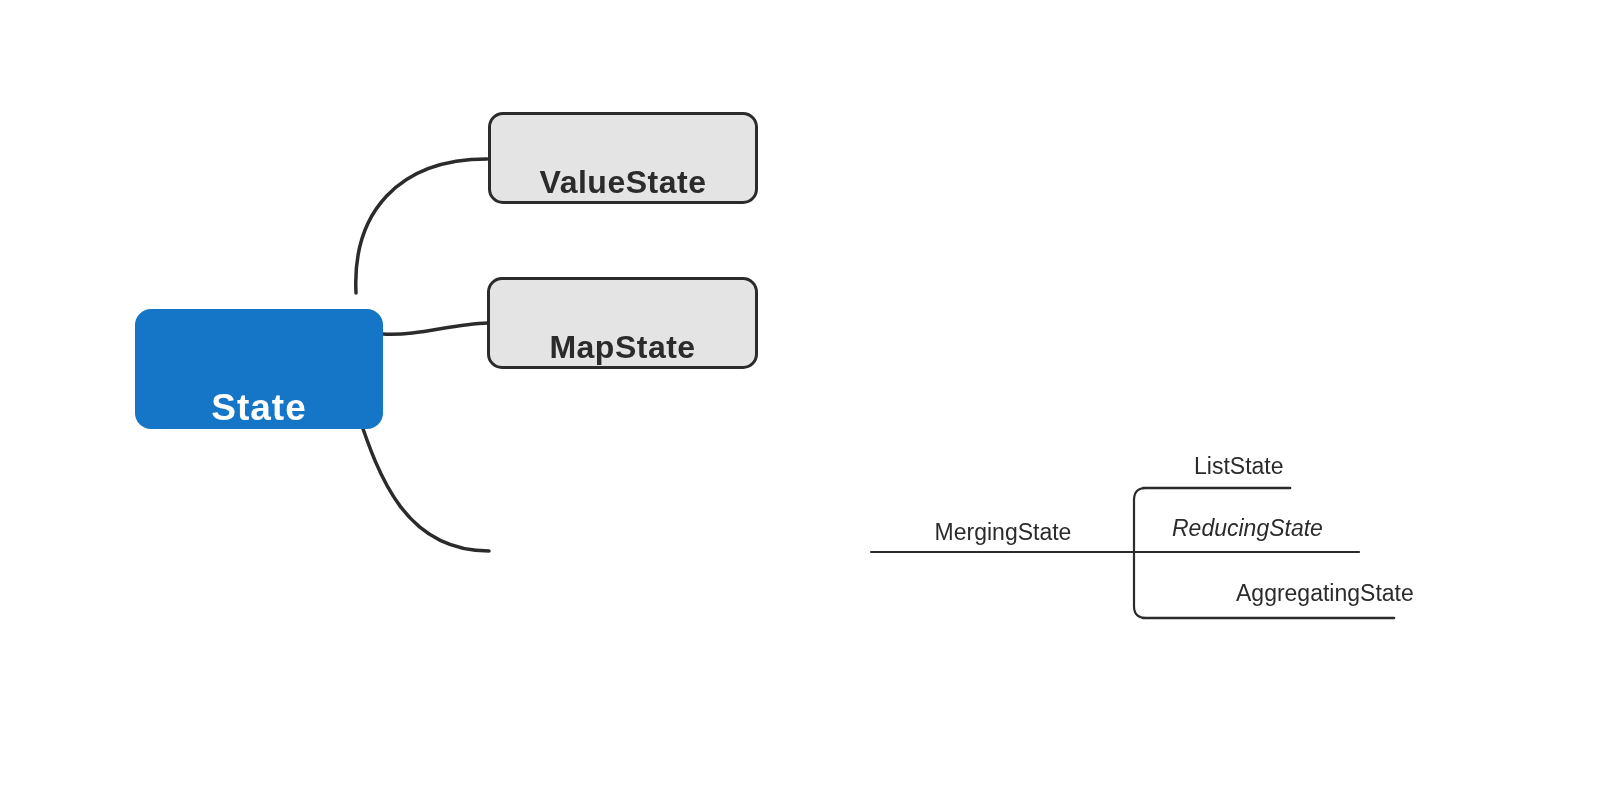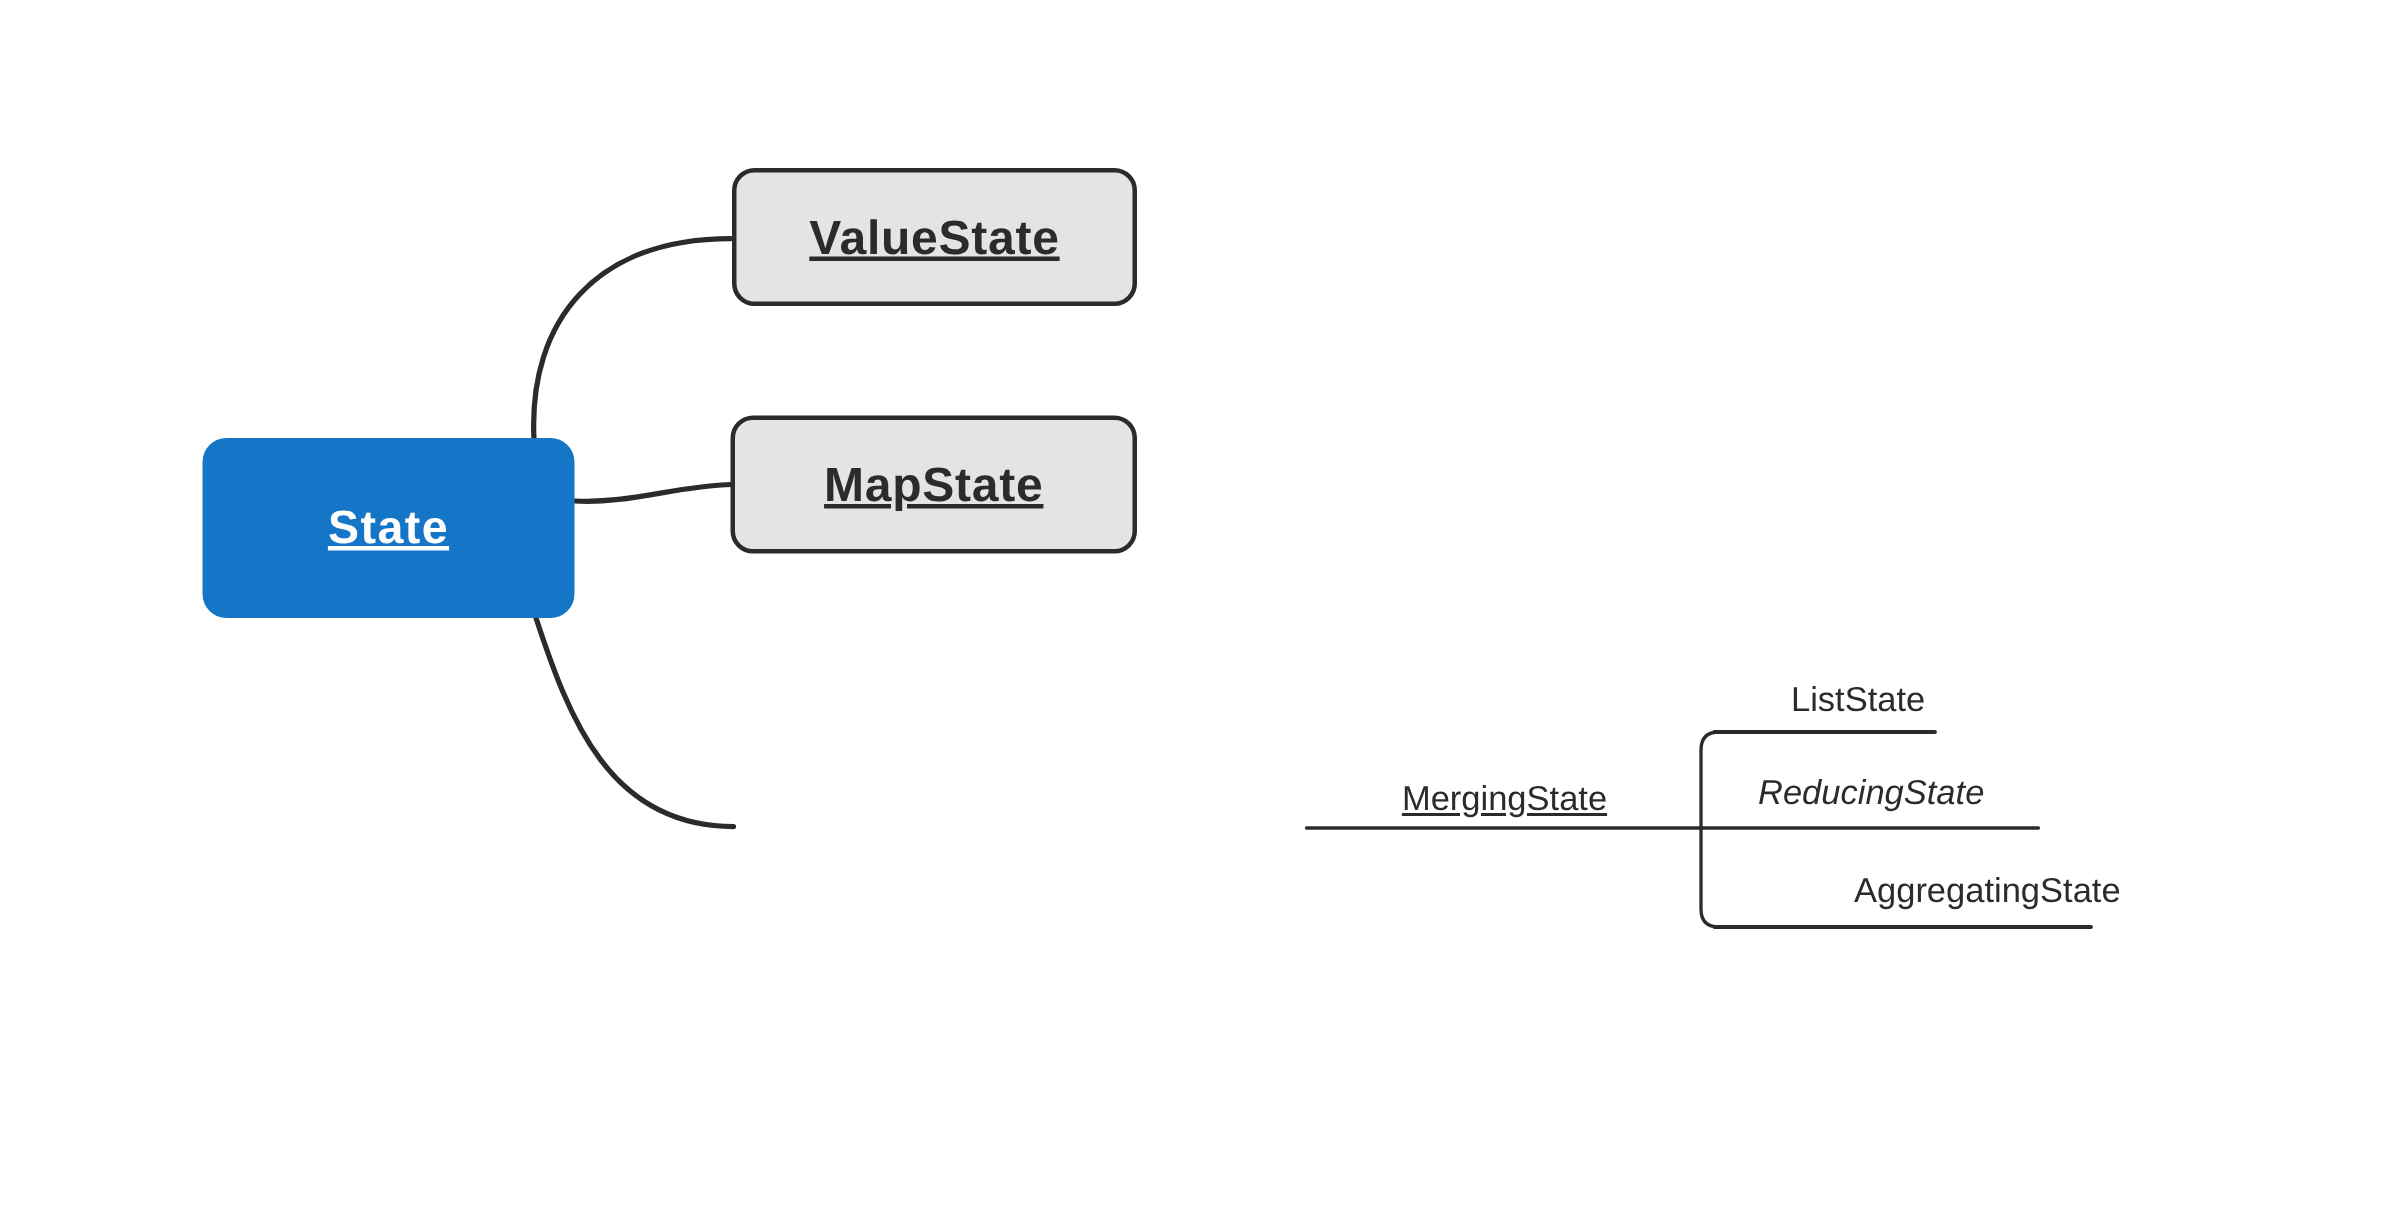--- a/index.html
+++ b/index.html
@@ -27,52 +27,51 @@
     width:1598px;height:808px;
   }
   svg.connections path{
     fill:none;
     stroke:var(--line);
     stroke-linecap:round;
   }
   .node{
     position:absolute;
     display:flex;
-    align-items:center;
+    align-items:flex-end;
     justify-content:center;
     cursor:default;
-    text-decoration:underline;
   }
   .node.root{
     background:var(--root-fill);
     color:var(--root-text);
     border-radius:16px;
-    font-size:31px;
+    font-size:37px;
     font-weight:bold;
     letter-spacing:1px;
+    margin-top:17px;
   }
   .node.box{
     background:var(--box-fill);
     border:3.5px solid var(--box-border);
     border-radius:15px;
     color:var(--text);
     font-size:32px;
     font-weight:bold;
     letter-spacing:0.5px;
   }
   .line-label{
     position:absolute;
     color:var(--text);
     font-size:23px;
     font-weight:normal;
     white-space:nowrap;
   }
   .line-label.centered{
     text-align:center;
-    text-decoration:underline;
   }
 </style>
 </head>
 <body>
 
 <div class="canvas">
 
   <svg class="connections" viewBox="0 0 1598 808" xmlns="http://www.w3.org/2000/svg">
 
     <path d="M 356 293 C 352 213 398 159 487 159" stroke-width="3.5"></path>

